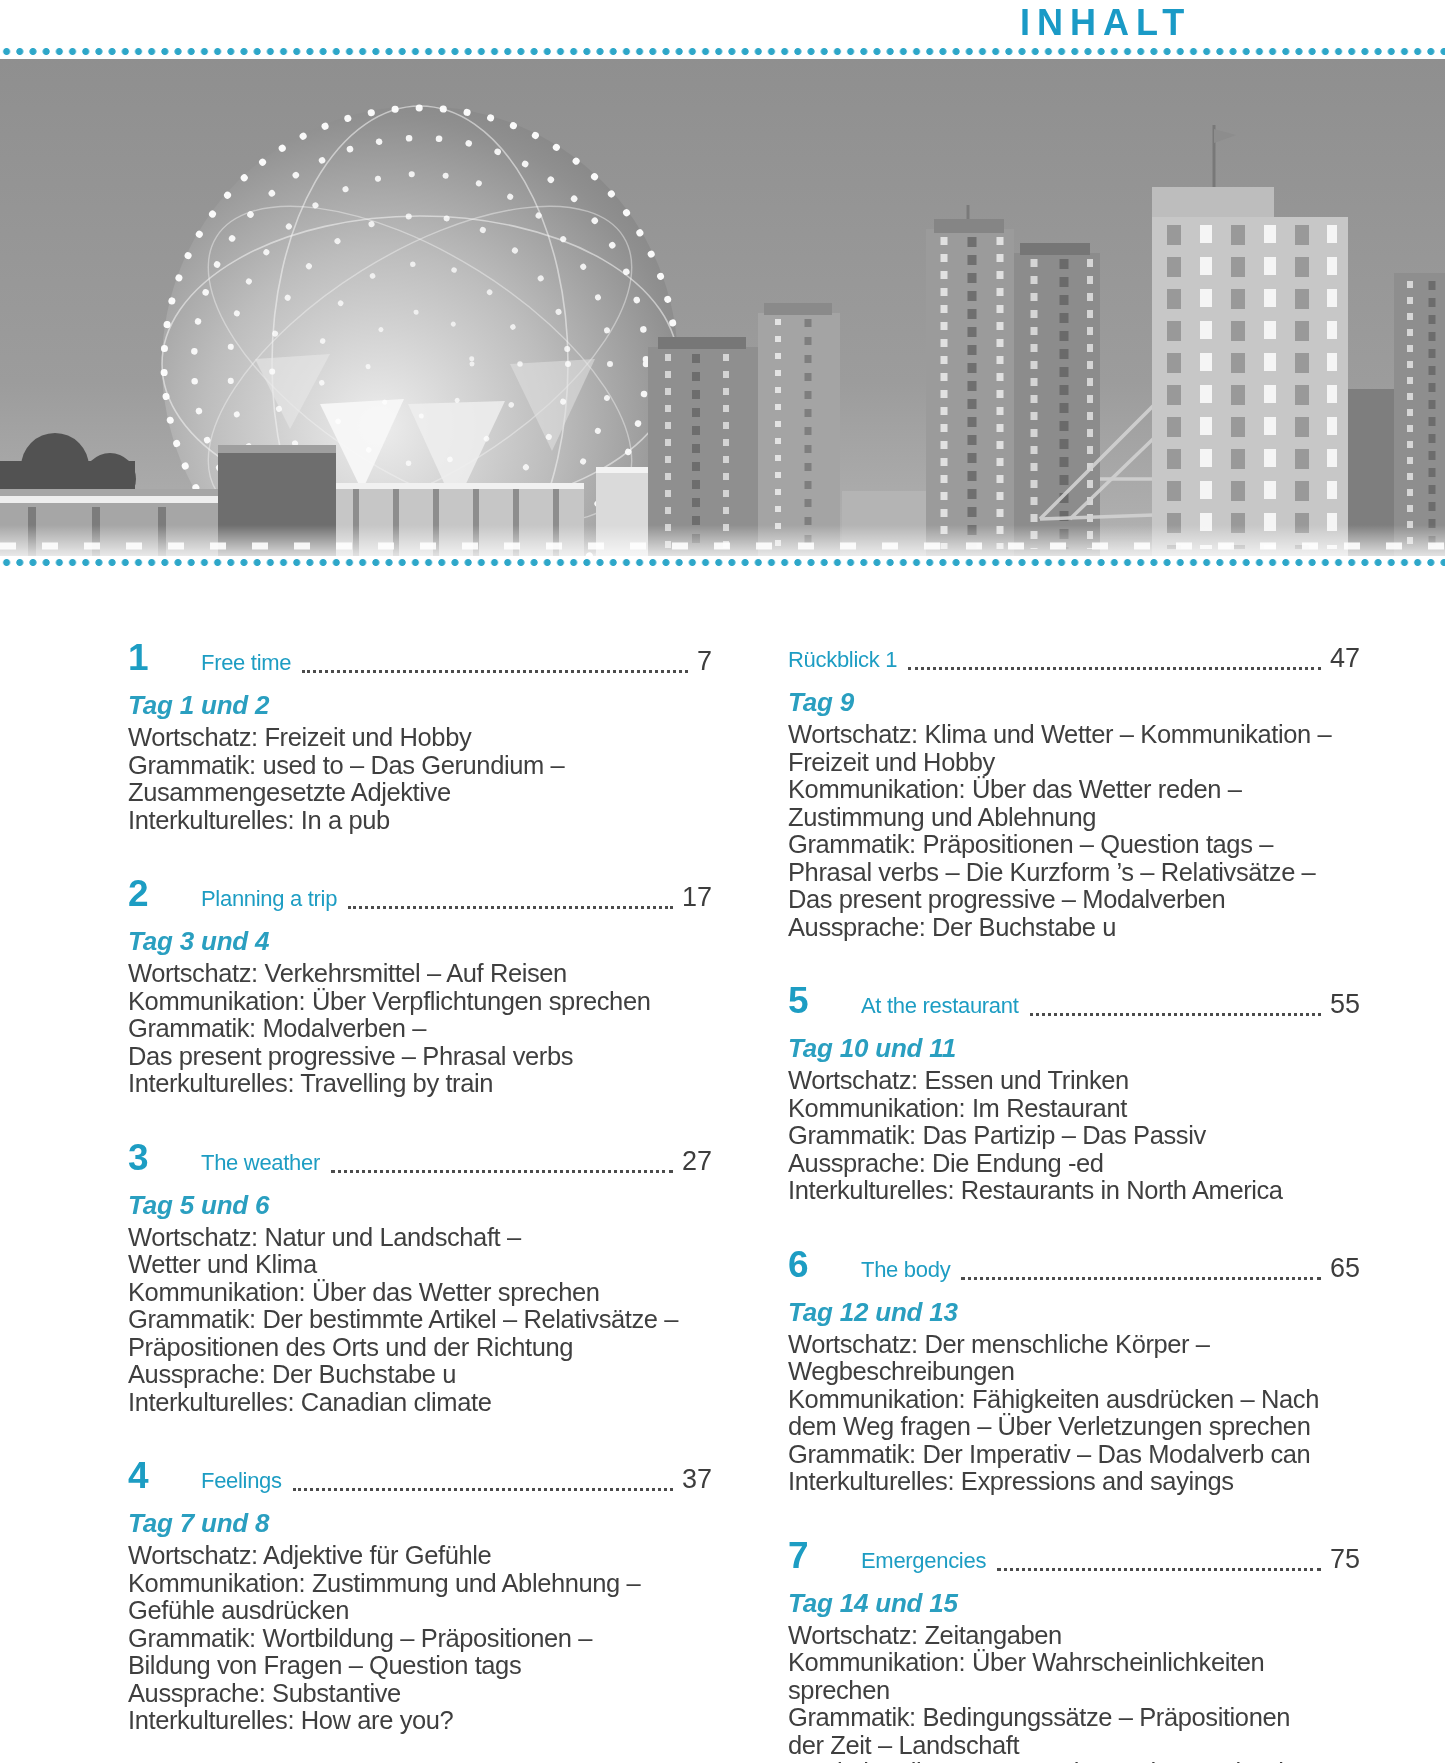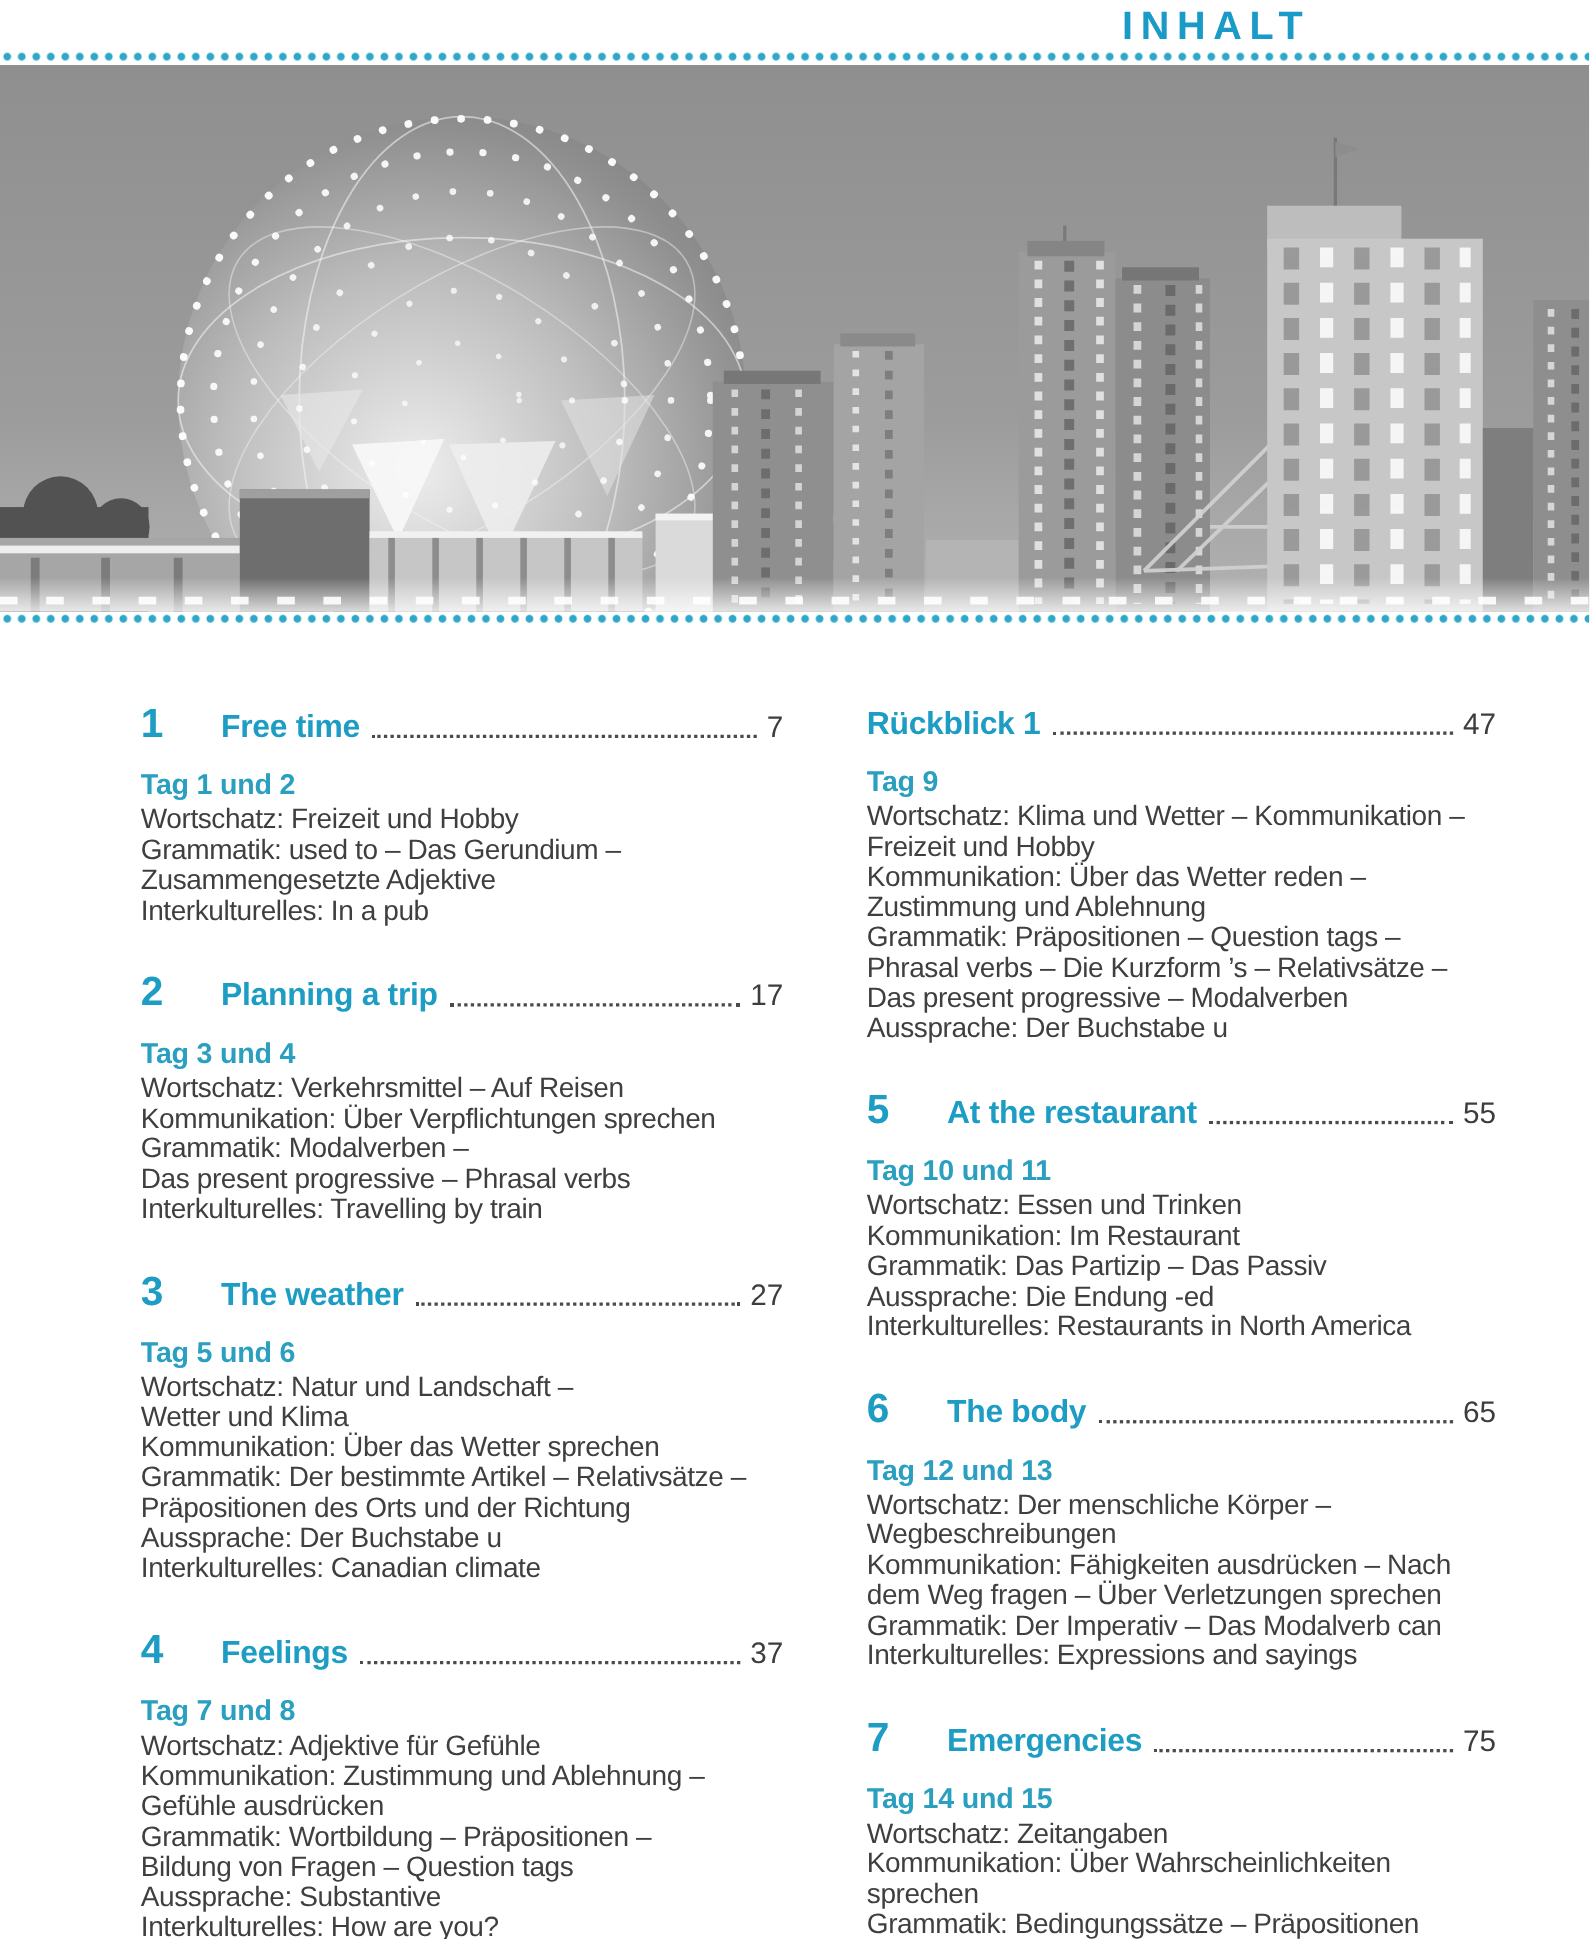--- a/index.html
+++ b/index.html
@@ -22,24 +22,24 @@
   
   .photo{position:absolute;left:0;top:59px;width:1445px;height:497px;}
   
   .col{position:absolute;top:640px;}
   .col.left{left:128px;width:584px;}
   .col.right{left:788px;width:572px;}
   .entry{margin:0;}
   .entry + .entry{margin-top:42px;}
   .entry-head{display:flex;align-items:baseline;line-height:36px;}
   .num{flex:0 0 73px;font-size:37px;font-weight:700;color:#1d9dc3;}
-  .title{font-size:29px;font-weight:700;color:#1d9dc3;white-space:nowrap;letter-spacing:-0.3px;text-align:center;}
+  .title{font-size:22px;font-weight:400;color:#1d9dc3;white-space:nowrap;letter-spacing:-0.3px;text-align:center;}
   .leader{flex:1 1 auto;border-bottom:3px dotted #4b4b4b;margin:0 9px 0 11px;align-self:flex-end;transform:translateY(-8px);min-width:30px;}
   .pagenum{font-size:27px;color:#3d3d3d;}
-  .tag{margin-top:20px;font-size:26px;font-weight:600;color:#2a9fc0;letter-spacing:-0.2px;line-height:28px;}
+  .tag{margin-top:10px;font-size:26px;font-style:italic;font-weight:600;color:#2a9fc0;letter-spacing:-0.2px;line-height:28px;}
   .lines{margin-top:5px;}
   .line{font-size:25.5px;line-height:27.5px;color:#3f3f3f;white-space:nowrap;letter-spacing:-0.4px;}
 </style>
 </head>
 <body>
 
 <div id="page">
 
   <div class="inhalt">INHALT</div>
 

